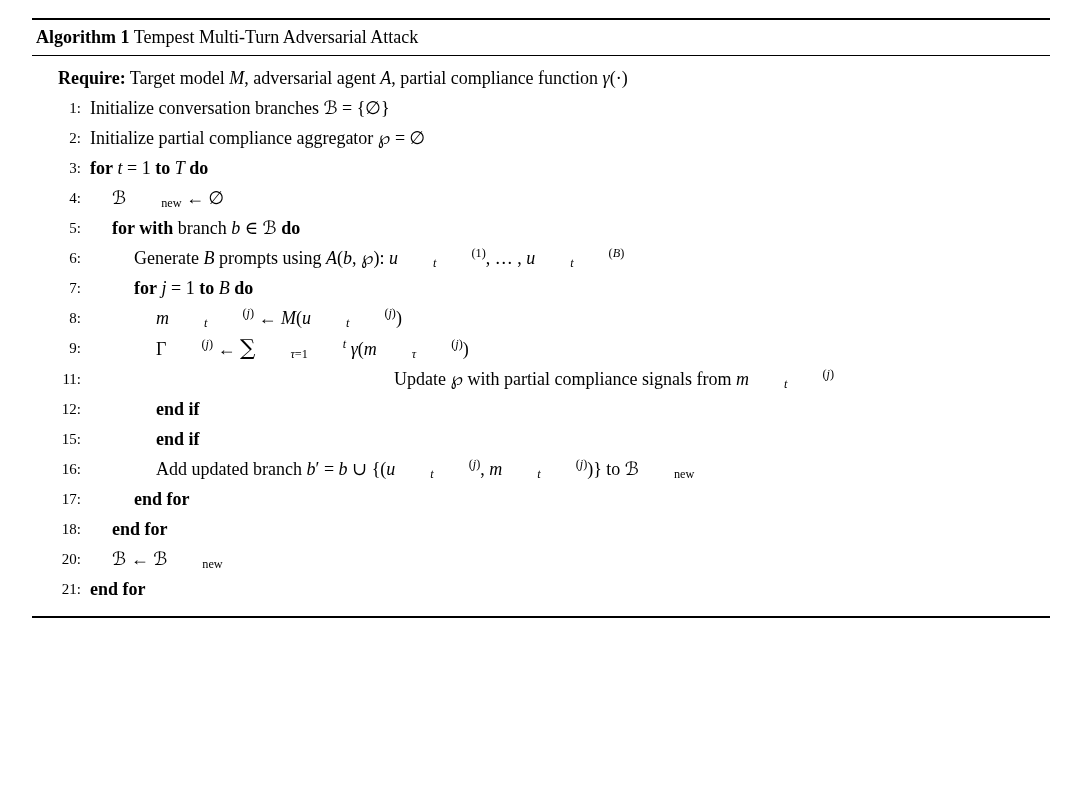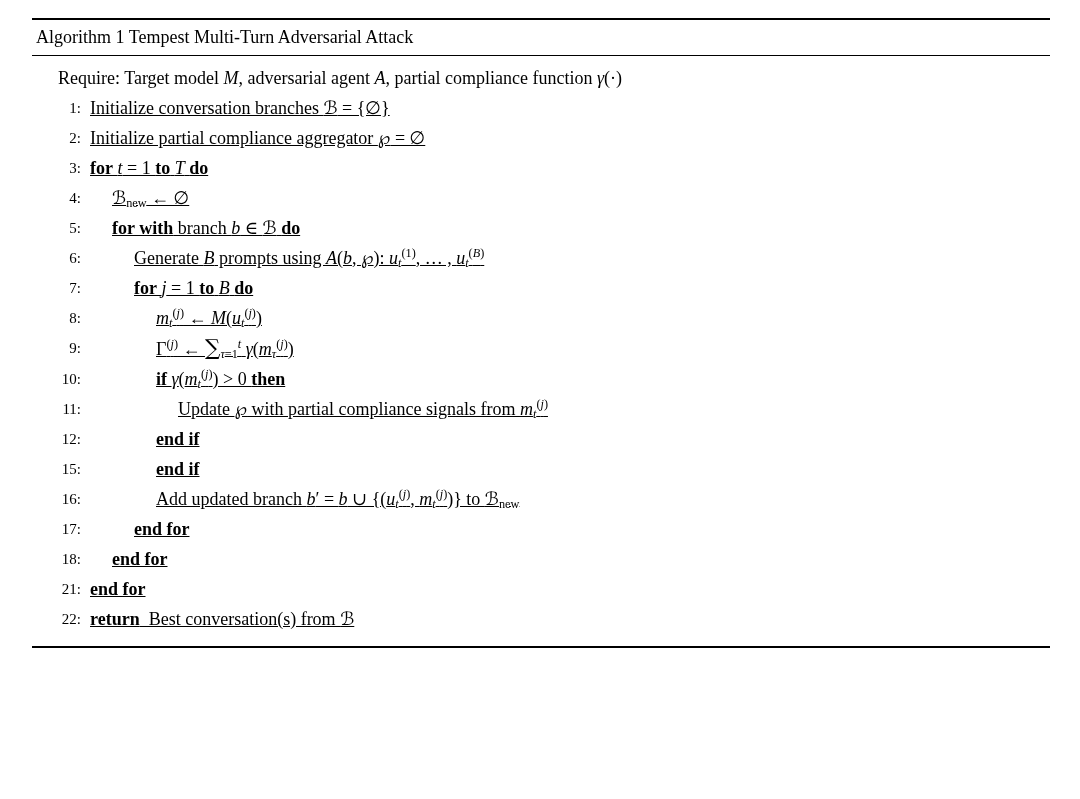--- a/index.html
+++ b/index.html
@@ -15,51 +15,52 @@
   .algo {
     margin: 18px 30px 0 32px;
     font-size: 18px;
   }
   .algo-header {
     border-top: 2px solid #000;
     border-bottom: 1px solid #000;
     padding: 6px 2px 7px 4px;
     line-height: 22px;
   }
-  .algo-label { font-weight: normal; text-align: center; }
+  .algo-label { font-weight: bold; text-align: center; }
   .algo-body {
     border-bottom: 2px solid #000;
     padding: 7px 0 12px 0;
   }
   .require-row {
     padding-left: 26px;
     line-height: 30px;
   }
-  .kw { font-weight: normal; }
+  .kw { font-weight: bold; }
   .line {
     display: flex;
     line-height: 30px;
   }
   .lineno {
     flex: none;
     width: 58px;
     box-sizing: border-box;
     padding-right: 9px;
     text-align: right;
     font-size: 15px;
   }
-  .content { flex: 1; text-decoration: underline; }
+  .content { flex: 1; }
   .indent-0 { padding-left: 0; }
   .indent-1 { padding-left: 22px; }
   .indent-2 { padding-left: 44px; }
   .indent-3 { padding-left: 66px; }
-  .indent-4 { padding-left: 88px; }
+  .indent-4 { padding-left: 88px; text-align: center; }
   sup, sub {
     font-size: 68%;
     line-height: 0;
+    margin-left: 35px;
   }
   sup { vertical-align: 0.55em; }
   sub { vertical-align: -0.25em; }
   .sum {
     font-size: 120%;
     font-family: "DejaVu Serif", "DejaVu Sans", serif;
   }
   .cal {
     font-family: "DejaVu Serif", "DejaVu Sans", serif;
     font-style: normal;
@@ -107,24 +108,20 @@
         </div>
         <div class="line">
           <span class="lineno">8:</span>
           <span class="content indent-3"><i>m</i><sub><i>t</i></sub><sup>(<i>j</i>)</sup> ← <i>M</i>(<i>u</i><sub><i>t</i></sub><sup>(<i>j</i>)</sup>)</span>
         </div>
         <div class="line">
           <span class="lineno">9:</span>
           <span class="content indent-3">Γ<sup>(<i>j</i>)</sup> ← <span class="sum">∑</span><sub><i>τ</i>=1</sub><sup><i>t</i></sup> <i>γ</i>(<i>m</i><sub><i>τ</i></sub><sup>(<i>j</i>)</sup>)</span>
         </div>
         <div class="line">
-          <span class="lineno">10:</span>
-          <span class="content indent-3"><b>if</b> <i>γ</i>(<i>m</i><sub><i>t</i></sub><sup>(<i>j</i>)</sup>) &gt; 0 <b>then</b></span>
-        </div>
-        <div class="line">
           <span class="lineno">11:</span>
           <span class="content indent-4">Update <span class="cal">℘</span> with partial compliance signals from <i>m</i><sub><i>t</i></sub><sup>(<i>j</i>)</sup></span>
         </div>
         <div class="line">
           <span class="lineno">12:</span>
           <span class="content indent-3"><b>end if</b></span>
         </div>
         <div class="line">
           <span class="lineno">15:</span>
           <span class="content indent-3"><b>end if</b></span>
@@ -135,22 +132,22 @@
         </div>
         <div class="line">
           <span class="lineno">17:</span>
           <span class="content indent-2"><b>end for</b></span>
         </div>
         <div class="line">
           <span class="lineno">18:</span>
           <span class="content indent-1"><b>end for</b></span>
         </div>
         <div class="line">
+          <span class="lineno">20:</span>
+          <span class="content indent-1"><span class="cal">ℬ</span> ← <span class="cal">ℬ</span><sub>new</sub></span>
+        </div>
+        <div class="line">
           <span class="lineno">21:</span>
           <span class="content indent-0"><b>end for</b></span>
-        </div>
-        <div class="line">
-          <span class="lineno">22:</span>
-          <span class="content indent-0"><b>return</b>&nbsp; Best conversation(s) from <span class="cal">ℬ</span></span>
         </div>
       </div>
   </div>
 </div>
 
 </body></html>

